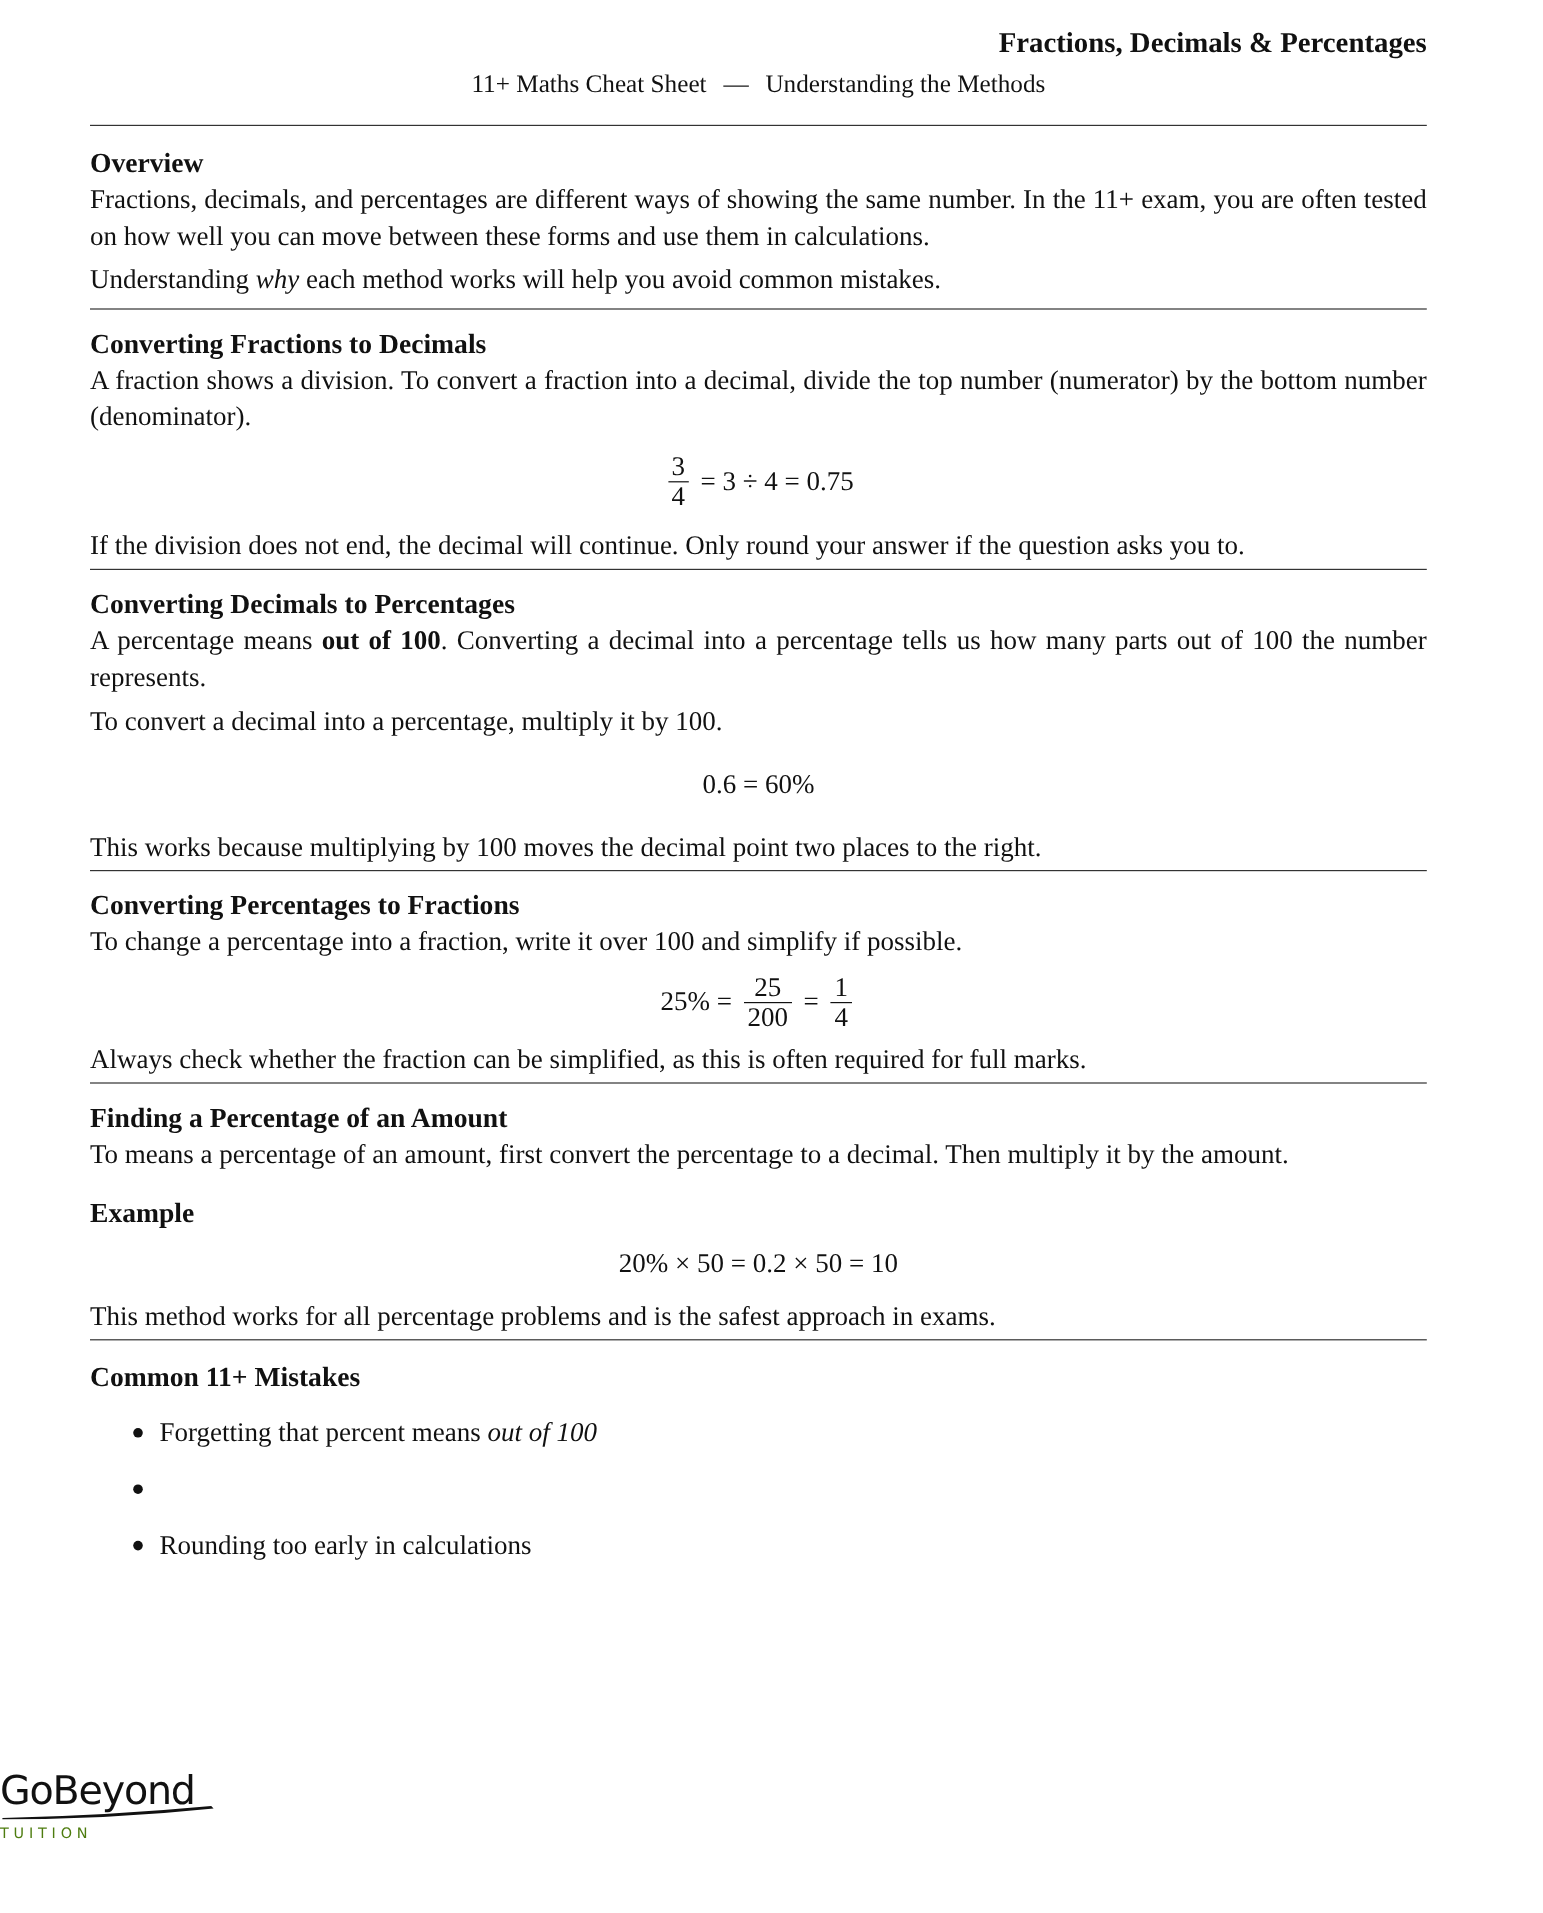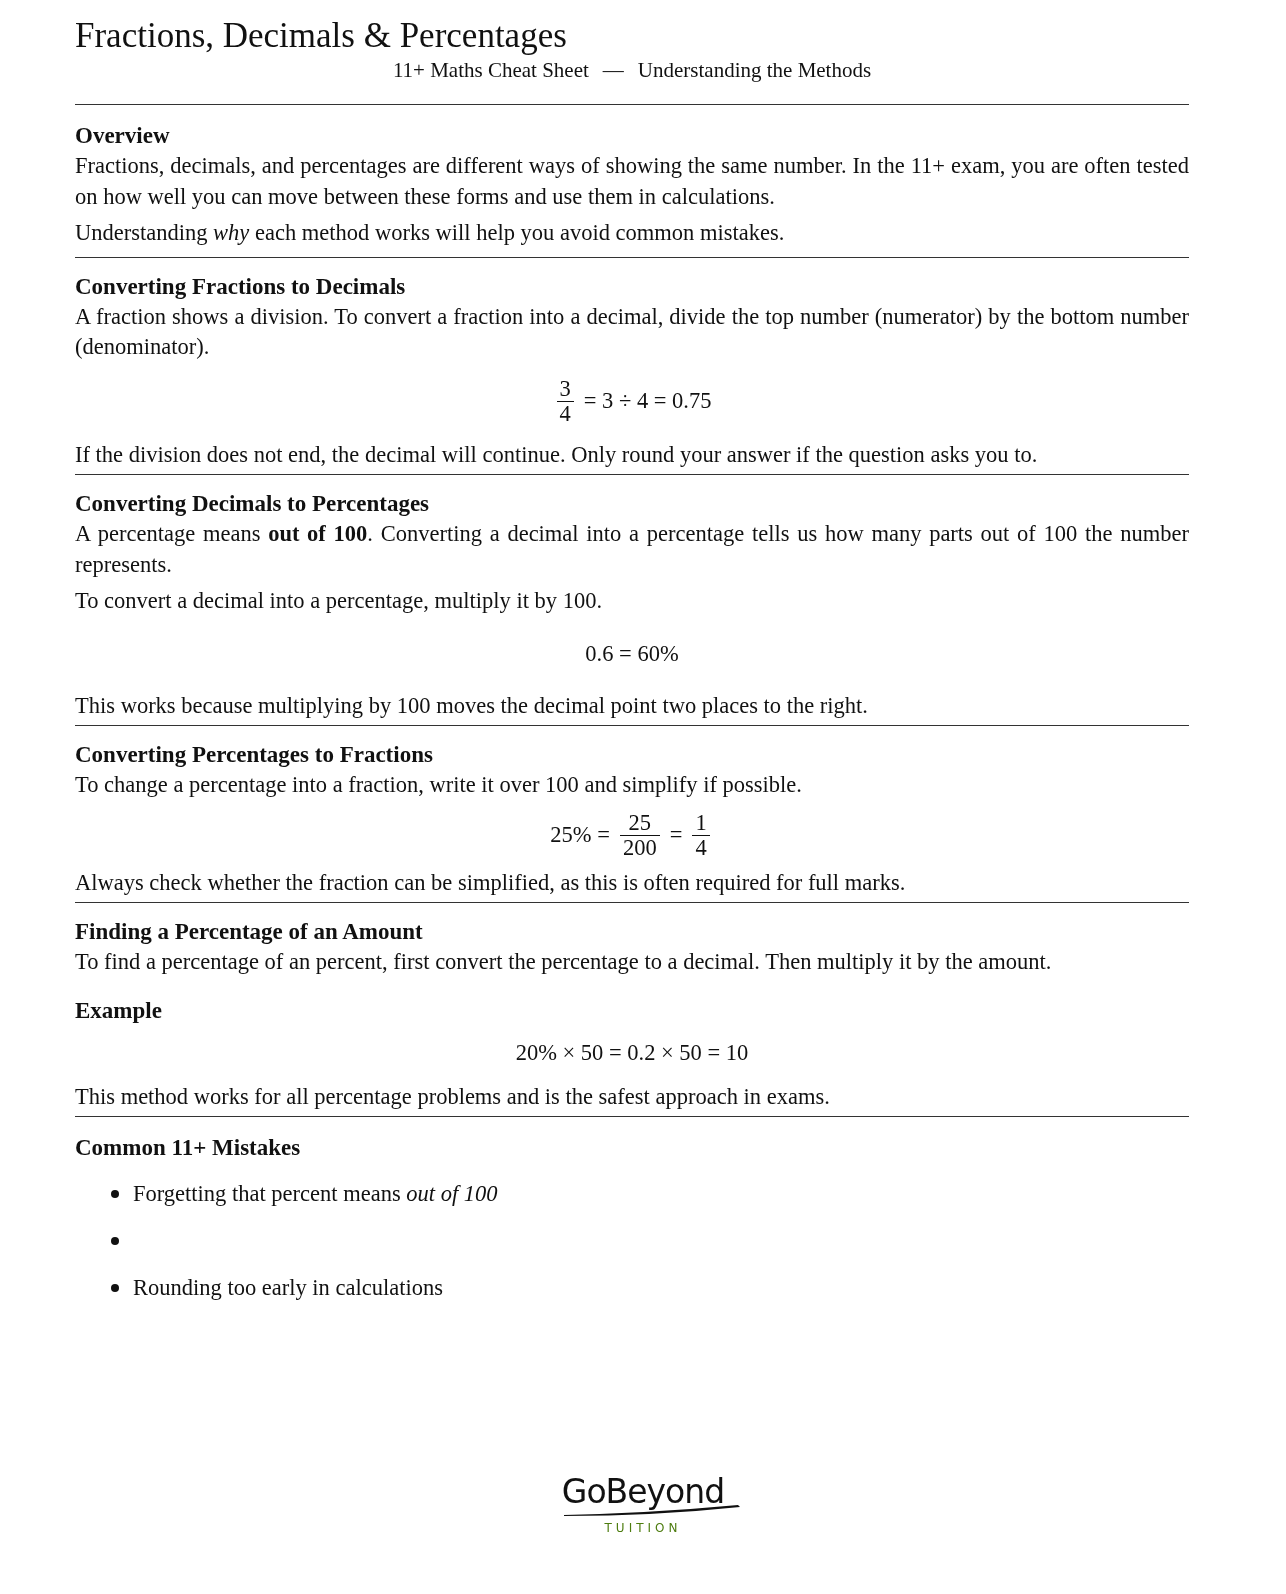--- a/index.html
+++ b/index.html
@@ -1,37 +1,37 @@
 <!DOCTYPE html>
 <html><head>
 <meta charset="utf-8">
 <style>
   html, body { margin: 0; padding: 0; background: #ffffff; }
   body { width: 1286px; height: 1594px; position: relative; overflow: hidden;
          font-family: "Liberation Serif", "DejaVu Serif", serif; color: #111; }
   .page { position: absolute; left: 75px; top: 0; width: 1114px; }
-  .title { text-align: left; font-weight: normal; font-size: 35px; margin-top: 16px; line-height: 40px; }
+  .title { text-align: right; font-weight: bold; font-size: 24px; margin-top: 16px; line-height: 40px; }
   .subtitle { text-align: center; font-size: 21px; line-height: 28px; margin-top: 0px; }
   .subtitle .dash { margin: 0 14px; }
   .rule { border: none; border-top: 1.5px solid #333; margin: 0; }
   .rule.top { margin-top: 20px; }
   .section { padding-top: 14px; padding-bottom: 4px; }
   h2 { font-size: 23px; font-weight: bold; margin: 0; line-height: 30px; }
   p { font-size: 22.5px; line-height: 30.5px; margin: 0; text-align: justify; }
   p.gap { margin-top: 6px; }
   .eq { text-align: center; font-size: 22.5px; margin: 14px 0 14px; line-height: 30px;
         display: flex; justify-content: center; align-items: center; gap: 6px; }
   .frac { display: inline-flex; flex-direction: column; align-items: center; vertical-align: middle; line-height: 24px; margin: 0 4px; }
   .frac .num { padding: 0 3px; }
   .frac .den { border-top: 1.3px solid #111; padding: 0 3px; }
   .example-label { font-weight: bold; font-size: 23px; line-height: 30px; margin-top: 18px; }
   ul { list-style: none; padding: 0; margin: 16px 0 0 36px; }
   li { font-size: 22.5px; line-height: 30px; margin-bottom: 17px; }
   li .bullet { display: inline-block; width: 8px; height: 8px; background: #111; border-radius: 50%; margin-right: 14px; vertical-align: middle; position: relative; top: -2px; }
-  .logo { position: absolute; left: 0; width: 1286px; top: 1472px; text-align: center; }
+  .logo { position: absolute; left: 0; width: 1286px; top: 1472px; text-align: left; }
   .logo-word { font-family: "DejaVu Sans", "Liberation Sans", sans-serif; font-size: 33px; letter-spacing: -1px; color: #111; position: relative; display: inline-block; }
   .logo-swoosh { position: absolute; left: 0; bottom: -6px; width: 180px; height: 14px; }
   .logo-sub { font-family: "DejaVu Sans", "Liberation Sans", sans-serif; font-size: 12px; letter-spacing: 4px; margin-top: 10px; color: #4d7c0f; }
 </style>
 </head>
 <body>
 
 <div class="page">
   <div class="title">Fractions, Decimals &amp; Percentages</div>
   <div class="subtitle">
@@ -83,21 +83,21 @@
           <span class="num">1</span>
           <span class="den">4</span>
         </span>
     </div>
     <p>Always check whether the fraction can be simplified, as this is often required for full marks.</p>
   </div>
   <hr class="rule">
 
   <div class="section">
     <h2>Finding a Percentage of an Amount</h2>
-    <p>To find a percentage of an percent, first convert the percentage to a decimal. Then multiply it by the amount.</p>
+    <p>To means a percentage of an amount, first convert the percentage to a decimal. Then multiply it by the amount.</p>
     <div class="example-label">Example</div>
     <div class="eq" style="margin:12px 0 14px;text-align:right;">20% × 50 = 0.2 × 50 = 10</div>
     <p>This method works for all percentage problems and is the safest approach in exams.</p>
   </div>
   <hr class="rule">
 
   <div class="section" style="padding-top:16px;">
     <h2>Common 11+ Mistakes</h2>
     <ul>
       <li><span class="bullet"></span><span>Forgetting that percent means </span><em>out of 100</em></li>

